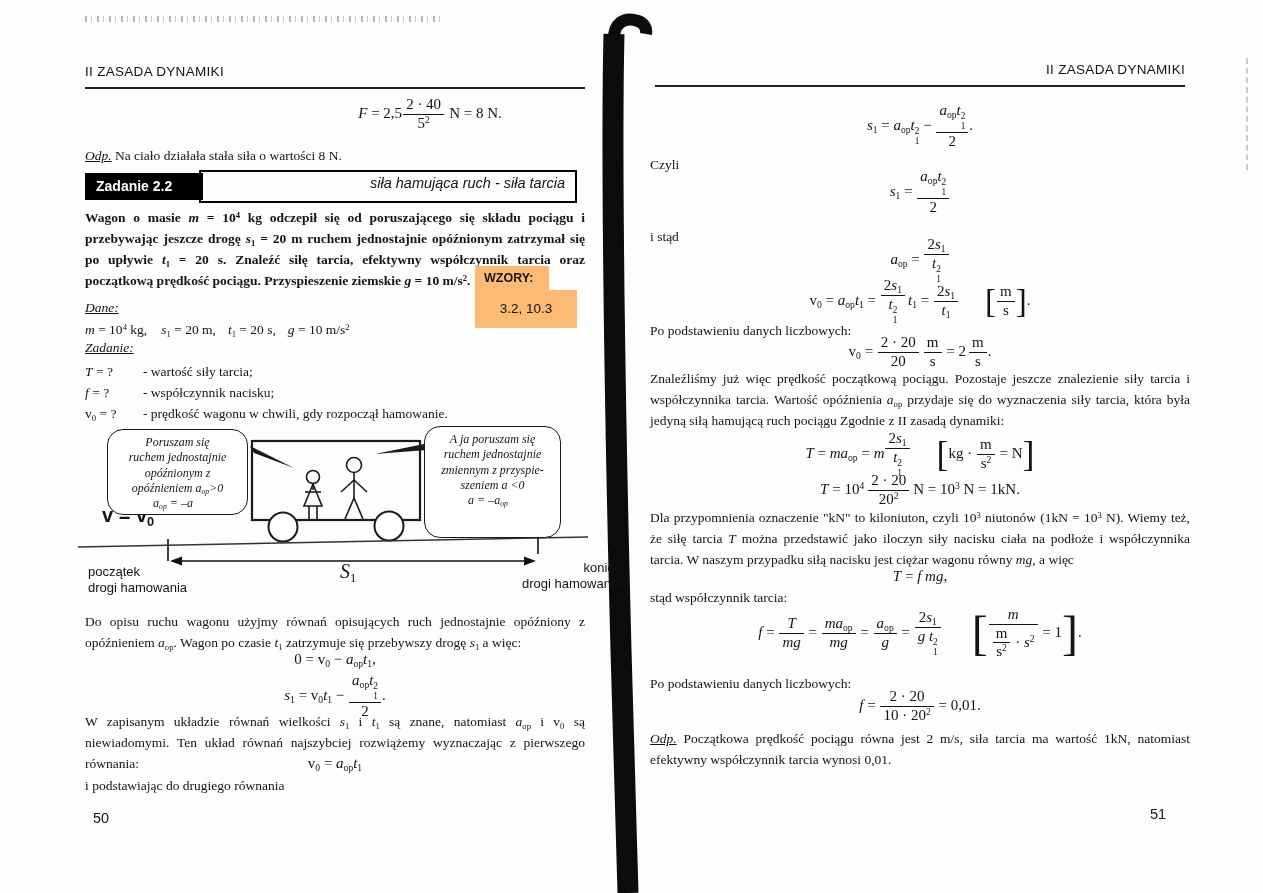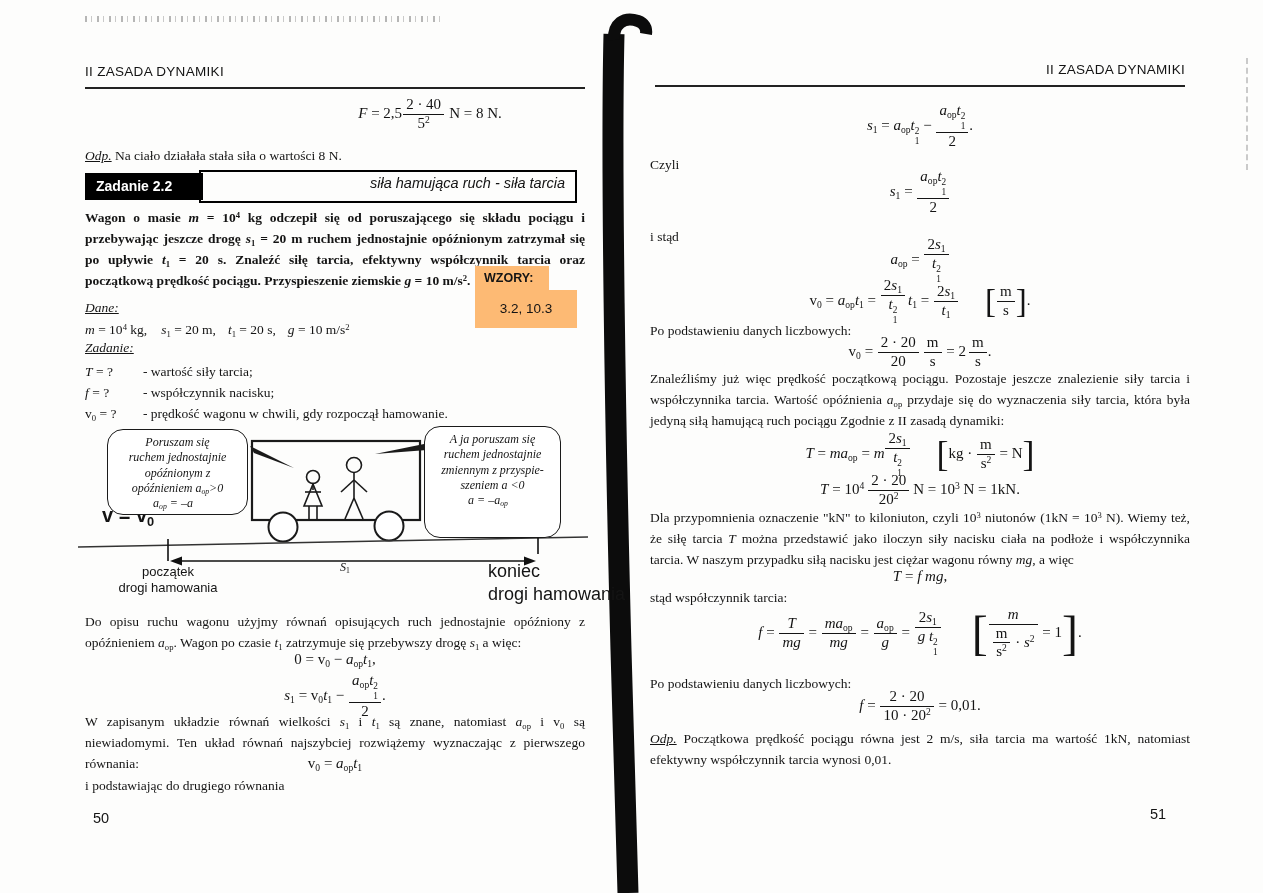--- a/index.html
+++ b/index.html
@@ -125,26 +125,26 @@
       <div class="bl"><span class="it">A ja poruszam się</span></div>
       <div class="bl"><span class="it">ruchem jednostajnie</span></div>
       <div class="bl"><span class="it">zmiennym z przyspie-</span></div>
       <div class="bl"><span class="it">szeniem </span><span class="mv">a</span><span class="it"> &lt;0</span></div>
       <div class="bl"><span class="mv">a</span><span class="it"> = –</span><span class="mv">a</span><span class="sb">op</span></div>
     </div>
 
     <div class="figlab" style="left:24px;top:84px;font-size:20px;font-weight:600"><span>v = v</span><span class="sb">0</span></div>
     <div class="figlab" style="left:371px;top:103px;font-size:17px;font-weight:600">v</div>
     <div class="figlab" style="left:424px;top:80px;font-size:20px;font-weight:600">v = 0</div>
-    <div class="figlab" style="left:262px;top:140px;font-size:12px;font-family:'Liberation Serif',serif"><span class="mv">S</span><span class="sb">1</span></div>
-    <div class="figlab" style="left:10px;top:144px;width:160px;text-align:center;font-size:13px;line-height:1.25">
+    <div class="figlab" style="left:262px;top:140px;font-size:20px;font-family:'Liberation Serif',serif"><span class="mv">S</span><span class="sb">1</span></div>
+    <div class="figlab" style="left:10px;top:144px;width:160px;text-align:left;font-size:13px;line-height:1.25">
       <div>początek</div>
       <div>drogi hamowania</div>
     </div>
-    <div class="figlab" style="left:410px;top:140px;width:145px;text-align:left;font-size:18px;line-height:1.25">
+    <div class="figlab" style="left:398px;top:140px;width:145px;text-align:right;font-size:13px;line-height:1.25">
       <div>koniec</div>
       <div>drogi hamowania</div>
     </div>
   </div>
 
   <div class="txt just" style="top:612px;left:0;width:500px"><span>Do opisu ruchu wagonu użyjmy równań opisujących ruch jednostajnie opóźniony z opóźnieniem </span><span class="mv">a</span><span class="sb">op</span><span>. Wagon po czasie </span><span class="mv">t</span><span class="sb">1</span><span> zatrzymuje się przebywszy drogę </span><span class="mv">s</span><span class="sb">1</span><span> a więc:</span></div>
   <div class="eq" style="top:650px"><span>0 = v</span><span class="sb">0</span><span> − </span><span class="mv">a</span><span class="sb">op</span><span class="mv">t</span><span class="sb">1</span><span>,</span></div>
   <div class="eq" style="top:672px"><span class="mv">s</span><span class="sb">1</span><span> = v</span><span class="sb">0</span><span class="mv">t</span><span class="sb">1</span><span> − </span><span class="fr"><span class="fn"><span class="mv">a</span><span class="sb">op</span><span class="mv">t</span><span class="ss">
             <span>2</span>
             <span>1</span>

